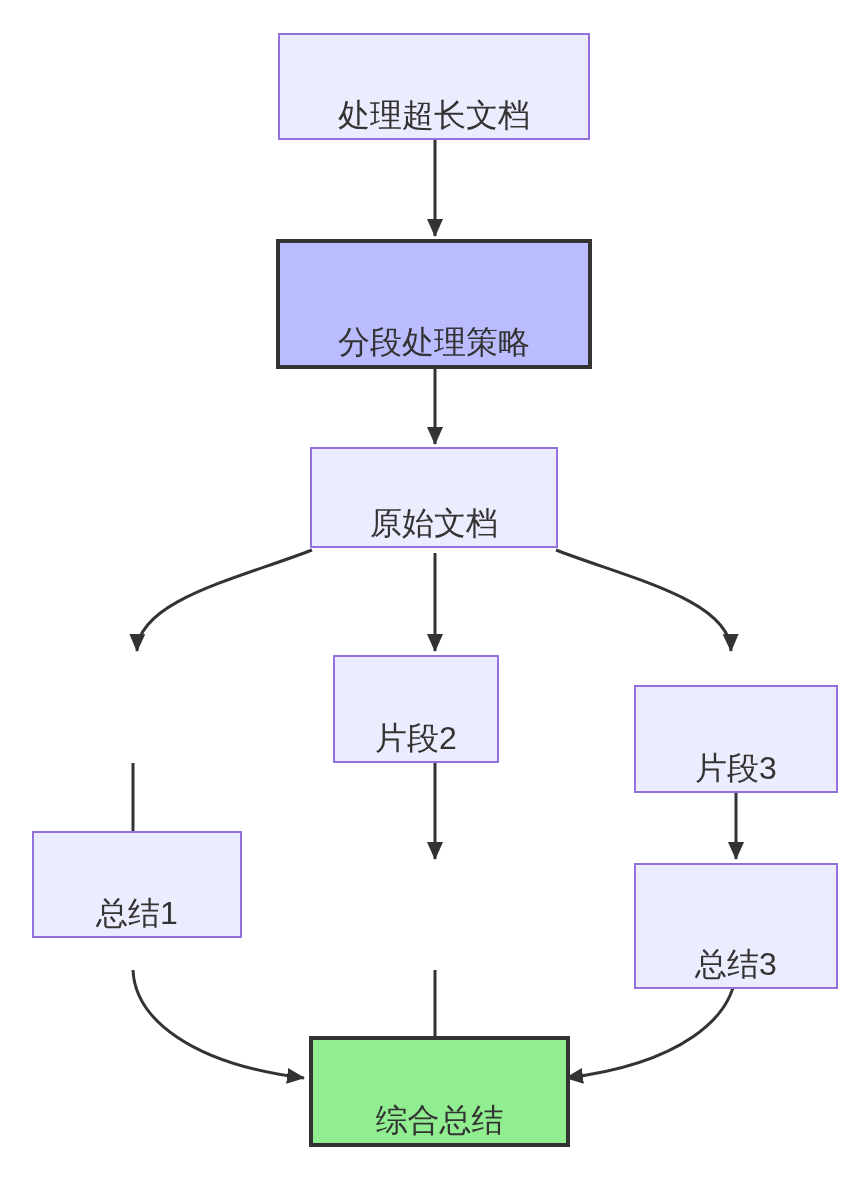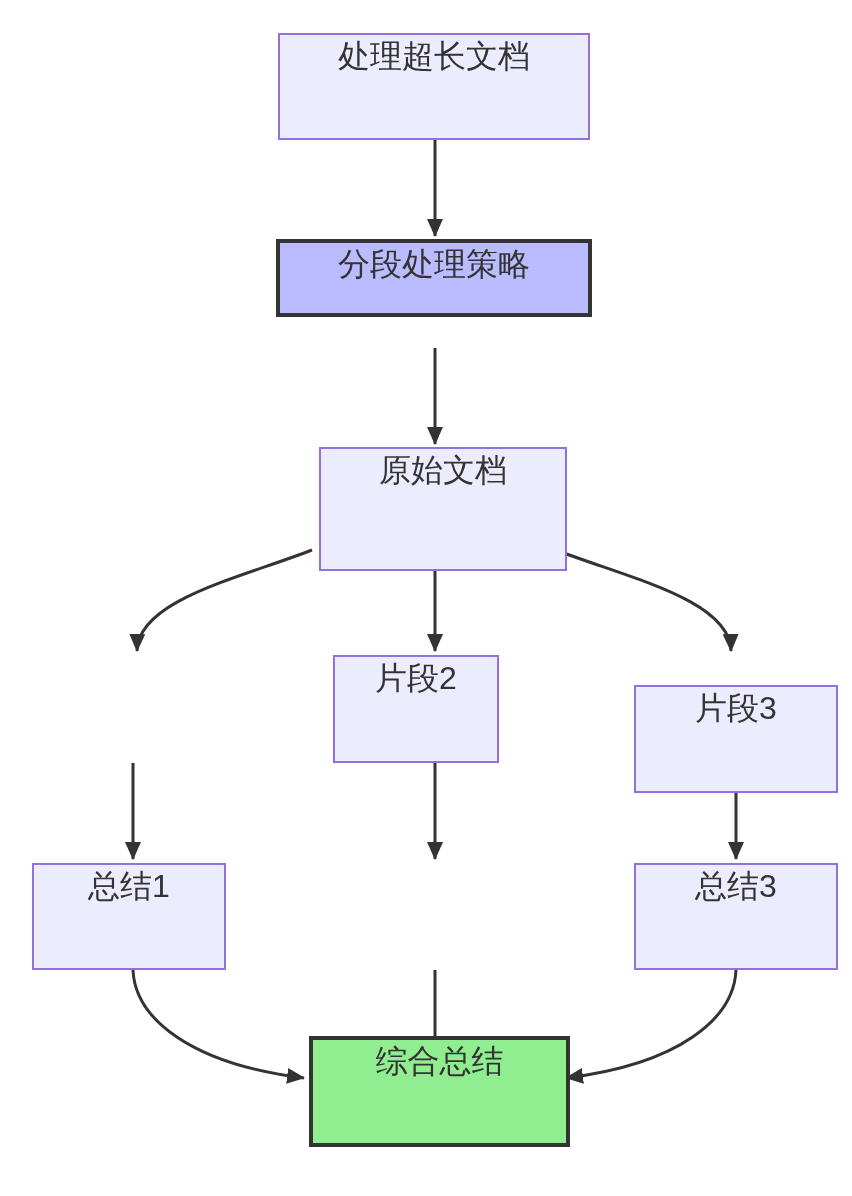--- a/index.html
+++ b/index.html
@@ -29,21 +29,21 @@
     stroke-width: 3px;
   }
   svg.edges marker path {
     fill: var(--edge-color, #333333);
     stroke: none;
   }
   .node {
     position: absolute;
     box-sizing: border-box;
     display: flex;
-    align-items: flex-start;
+    align-items: flex-end;
     justify-content: center;
     text-align: center;
     font-size: 32px;
     color: var(--text-color, #333333);
     background: var(--node-fill, #ECECFF);
     border: 2px solid var(--node-border, #9370DB);
   }
   .node.highlight {
     background: var(--highlight-fill, #BBBBFF);
     border: 4px solid var(--dark-border, #333333);
@@ -78,39 +78,39 @@
 
     <path class="edge" d="M133,970 C135,1018 190,1064 304,1078" marker-end="url(#arrowhead)"></path>
     <path class="edge" d="M435,970 L435,1065" marker-end="url(#arrowhead)"></path>
     <path class="edge" d="M736,970 C734,1018 680,1064 566,1078" marker-end="url(#arrowhead)"></path>
   </svg>
 
   <div class="node" style="left:278px; top:33px; width:312px; height:107px">
     <span>处理超长文档</span>
   </div>
 
-  <div class="node highlight" style="left:276px; top:239px; width:316px; height:78px">
+  <div class="node highlight" style="left:276px; top:239px; width:316px; height:130px">
     <span>分段处理策略</span>
   </div>
 
-  <div class="node" style="left:319px; top:447px; width:248px; height:124px">
+  <div class="node" style="left:310px; top:447px; width:248px; height:101px">
     <span>原始文档</span>
   </div>
 
   <div class="node" style="left:333px; top:655px; width:166px; height:108px">
     <span>片段2</span>
   </div>
   <div class="node" style="left:634px; top:685px; width:204px; height:108px">
     <span>片段3</span>
   </div>
 
-  <div class="node" style="left:32px; top:863px; width:194px; height:107px">
+  <div class="node" style="left:32px; top:831px; width:210px; height:107px">
     <span>总结1</span>
   </div>
-  <div class="node" style="left:634px; top:863px; width:204px; height:107px">
+  <div class="node" style="left:634px; top:863px; width:204px; height:126px">
     <span>总结3</span>
   </div>
 
   <div class="node final" style="left:309px; top:1036px; width:261px; height:111px">
     <span>综合总结</span>
   </div>
 
 </div>
 
 </body></html>

